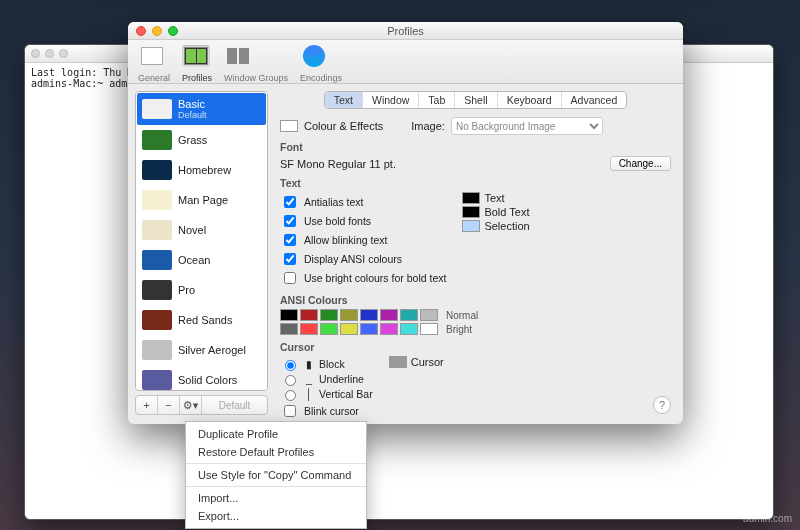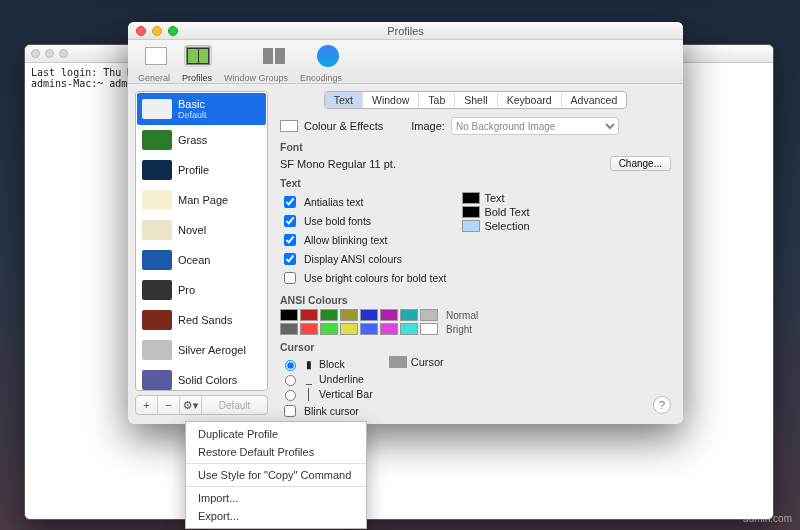--- a/index.html
+++ b/index.html
@@ -33,21 +33,21 @@
     background:linear-gradient(#fbfbfb,#e5e5e5); border-bottom:1px solid #ccc;
     border-radius:6px 6px 0 0; position:relative; }
   .prefs-titlebar .title { position:absolute; left:0; right:0; text-align:center; font-size:11px; color:#555; }
   .traffic { display:flex; gap:6px; padding-left:8px; }
   .tl-red{background:#ff5f57;border:1px solid #e13f37;width:10px;height:10px;border-radius:50%;}
   .tl-yel{background:#febc2e;border:1px solid #de9d16;width:10px;height:10px;border-radius:50%;}
   .tl-grn{background:#28c840;border:1px solid #18a128;width:10px;height:10px;border-radius:50%;}
 
   .toolbar { height:44px; background:linear-gradient(#f6f6f6,#e7e7e7);
     border-bottom:1px solid #c9c8c7; display:flex; gap:12px; padding:3px 10px 0 10px; }
-  .tool { display:flex; flex-direction:column; align-items:flex-end; font-size:9px; color:#777;gap:6px; }
+  .tool { display:flex; flex-direction:column; align-items:flex-start; font-size:9px; color:#777;gap:6px; }
   .tool.active { color:#333; }
   .tool .ico { width:28px; height:26px; border-radius:4px; display:flex; align-items:center; justify-content:center; margin-top:2px; }
   .tool.active .ico { background:#ddd; box-shadow:inset 0 1px 2px rgba(0,0,0,.2); }
   .glyph-general{width:22px;height:18px;border:1px solid #aaa;background:#fff;}
   .glyph-profiles{width:24px;height:18px;border:1px solid #888;background:#333;display:flex;gap:1px;padding:1px;}
   .glyph-profiles span{flex:1;background:#7ec850;}
   .glyph-wg{display:flex;gap:2px;} .glyph-wg span{width:10px;height:16px;background:#888;}
   .glyph-enc{width:22px;height:22px;border-radius:50%;background:conic-gradient(#3b82f6,#0ea5e9 50%,#3b82f6);}
 
   .content { position:absolute; top:62px; bottom:0; left:0; right:0; display:flex; }
@@ -73,21 +73,21 @@
   .tabs { display:flex; justify-content:center; margin-bottom:8px; }
   .seg { display:flex; border:1px solid #b8b8b8; border-radius:4px; overflow:hidden; background:#fff; }
   .seg button { border:none; background:transparent; padding:2px 9px; font-size:10.5px;
     border-right:1px solid #ddd; color:#333; }
   .seg button:last-child{border-right:none;}
   .seg button.active{ background:#c9d8ef; }
 
   .section-h { font-weight:600; color:#555; margin:6px 0 3px 0; font-size:10.5px; }
   .row { display:flex; align-items:center; gap:6px; margin:2px 0; }
   .swatch { width:18px; height:12px; border:1px solid #999; display:inline-block; }
-  select.bg { font-size:10px; width:168px; height:18px; color:#888; border:1px solid #ccc;
+  select.bg { font-size:10px; width:152px; height:18px; color:#888; border:1px solid #ccc;
     background:#fff; border-radius:3px; }
   .push { margin-left:auto; }
   .btn { font-size:10px; padding:1px 8px; border:1px solid #c4c4c4; border-radius:3px;
     background:linear-gradient(#fff,#eee); }
   .chk { width:12px; height:12px; }
   .chk-row { display:flex; align-items:center; gap:5px; margin:1px 0; font-size:10.5px; }
   .pair { display:flex; gap:16px; }
   .pair .right { display:flex; flex-direction:column; gap:2px; }
   .sw-row { display:flex; align-items:center; gap:4px; }
   .ansi-row { display:flex; gap:2px; align-items:center; margin:2px 0;text-align:center; }
@@ -168,21 +168,21 @@
           <div class="profile-item selected">
             <div class="thumb" style="background: rgb(240, 240, 240);"></div>
             <div><span class="lbl">Basic</span><span class="sub">Default</span></div>
           </div>
           <div class="profile-item">
             <div class="thumb" style="background: rgb(42, 122, 42);"></div>
             <div><span class="lbl">Grass</span></div>
           </div>
           <div class="profile-item">
             <div class="thumb" style="background: rgb(11, 43, 74);"></div>
-            <div><span class="lbl">Profile</span></div>
+            <div><span class="lbl">Homebrew</span></div>
           </div>
           <div class="profile-item">
             <div class="thumb" style="background: rgb(244, 240, 208);"></div>
             <div><span class="lbl">Man Page</span></div>
           </div>
           <div class="profile-item">
             <div class="thumb" style="background: rgb(236, 228, 200);"></div>
             <div><span class="lbl">Novel</span></div>
           </div>
           <div class="profile-item">

